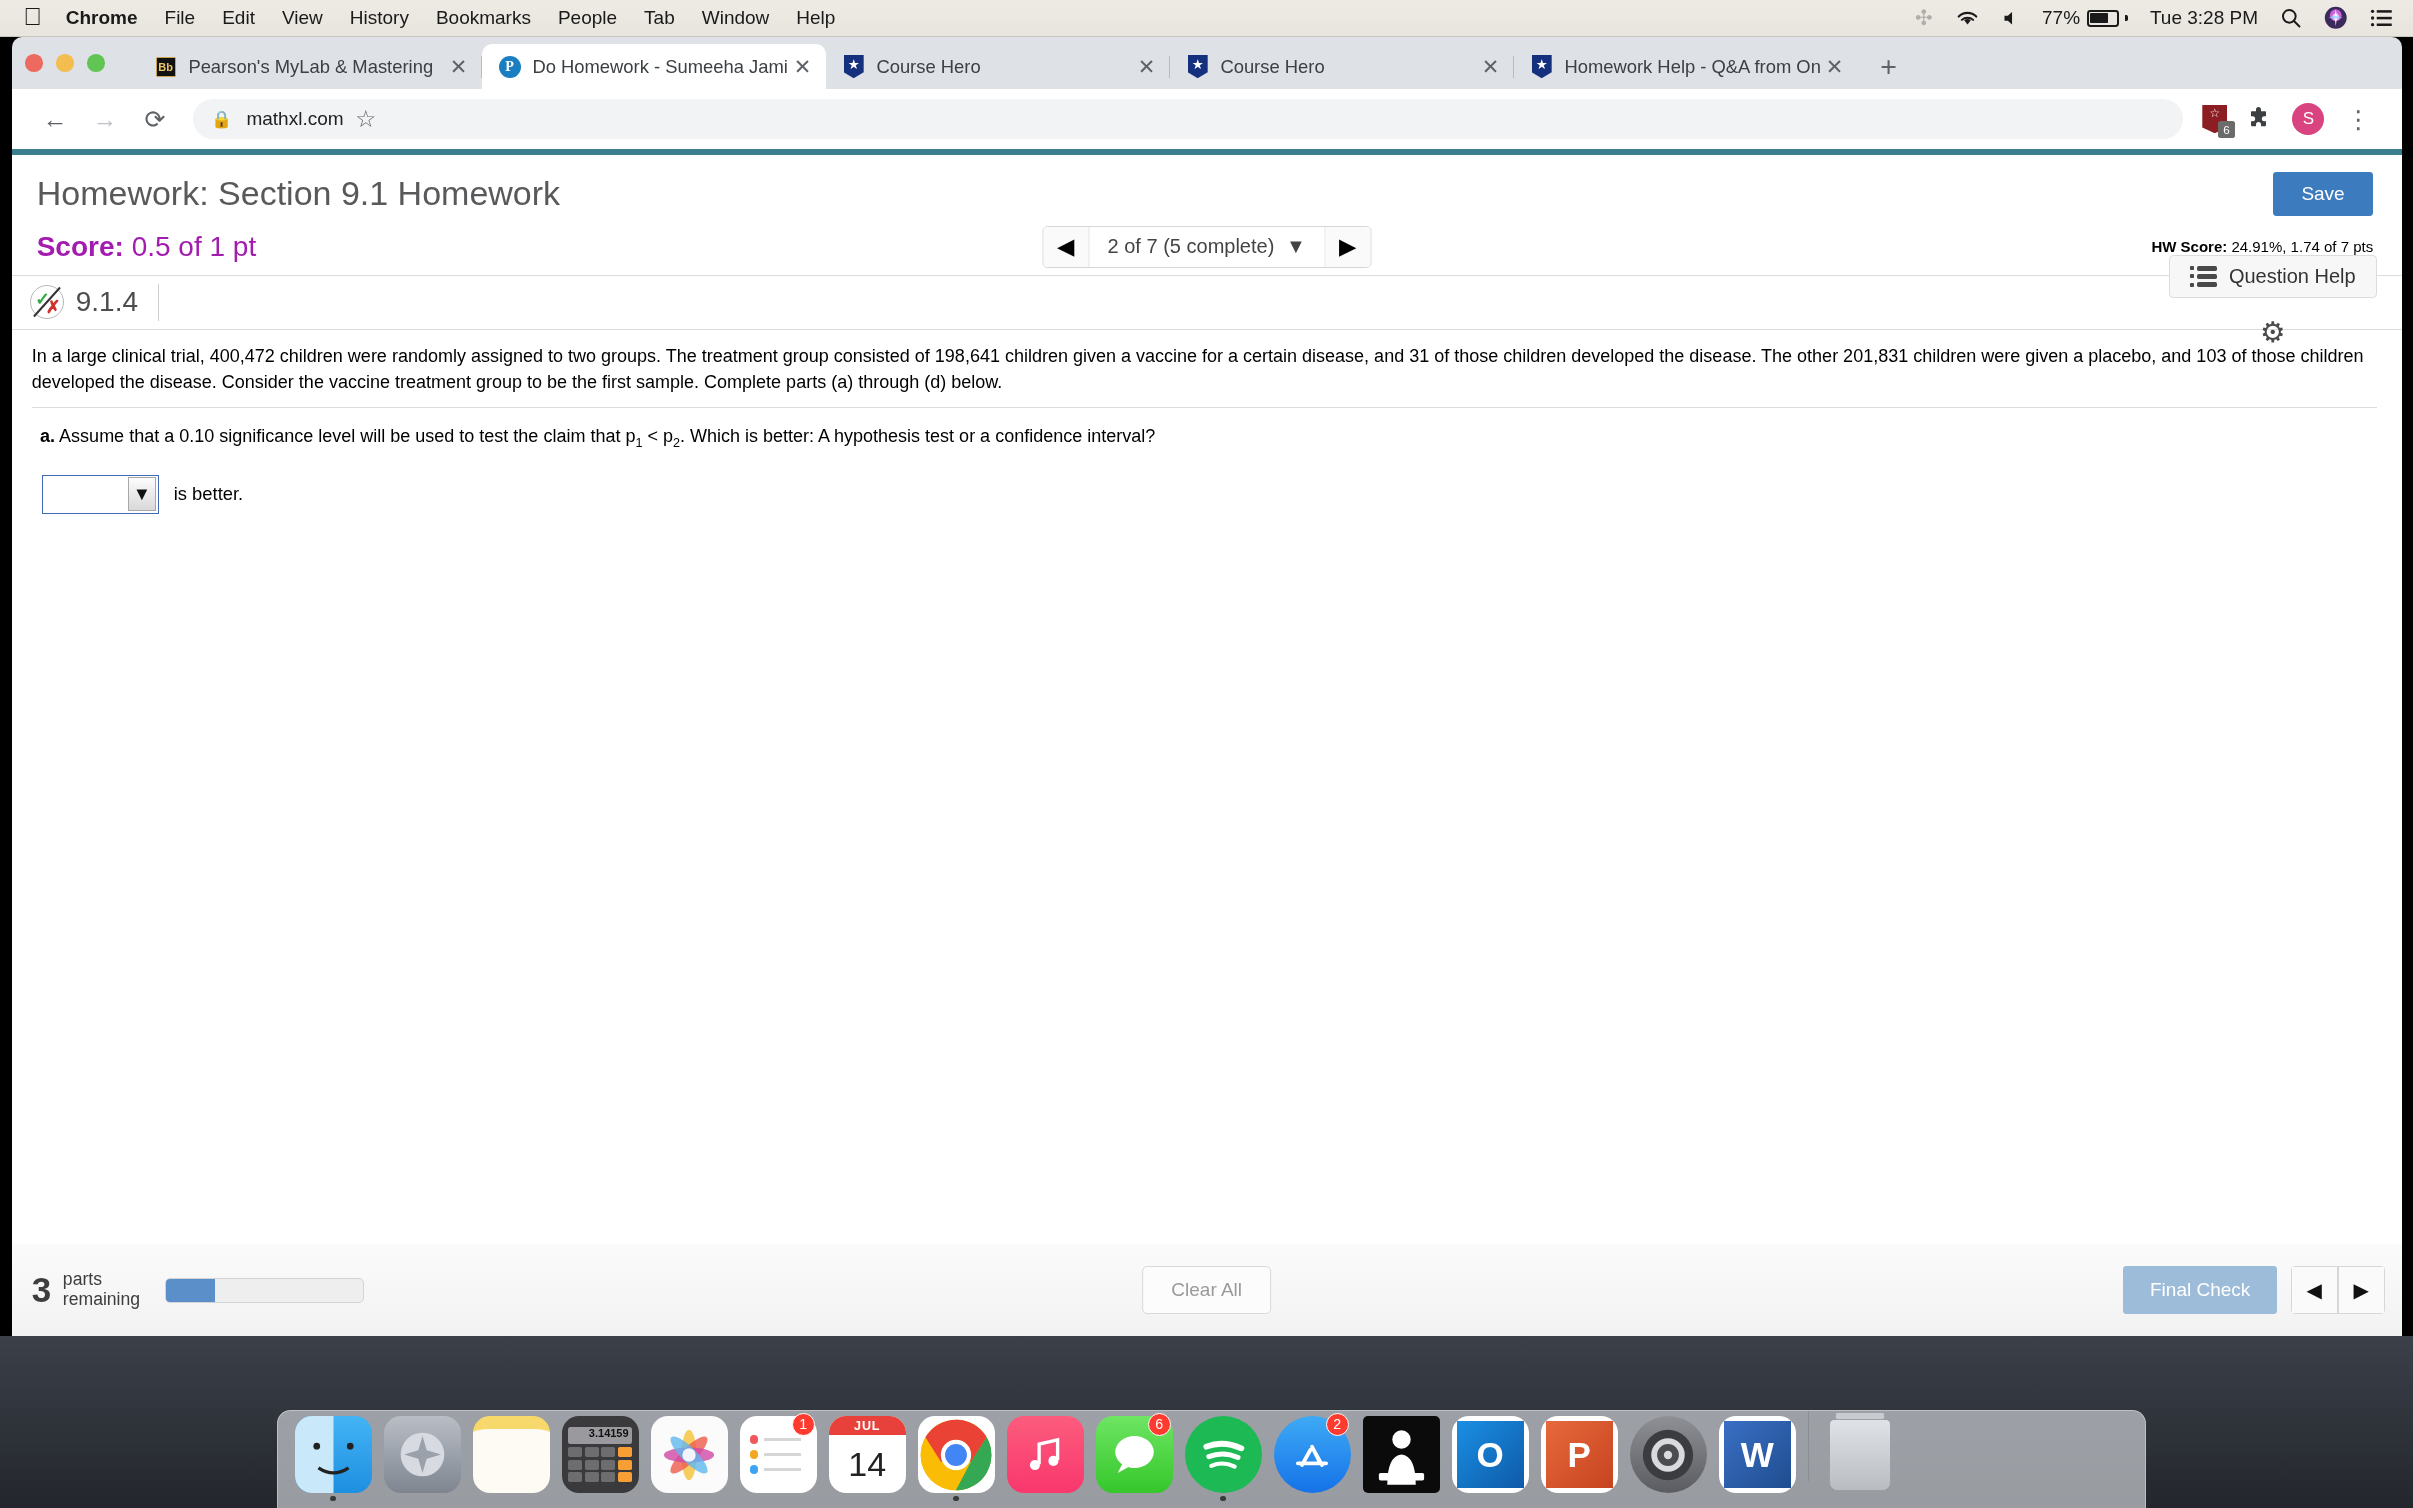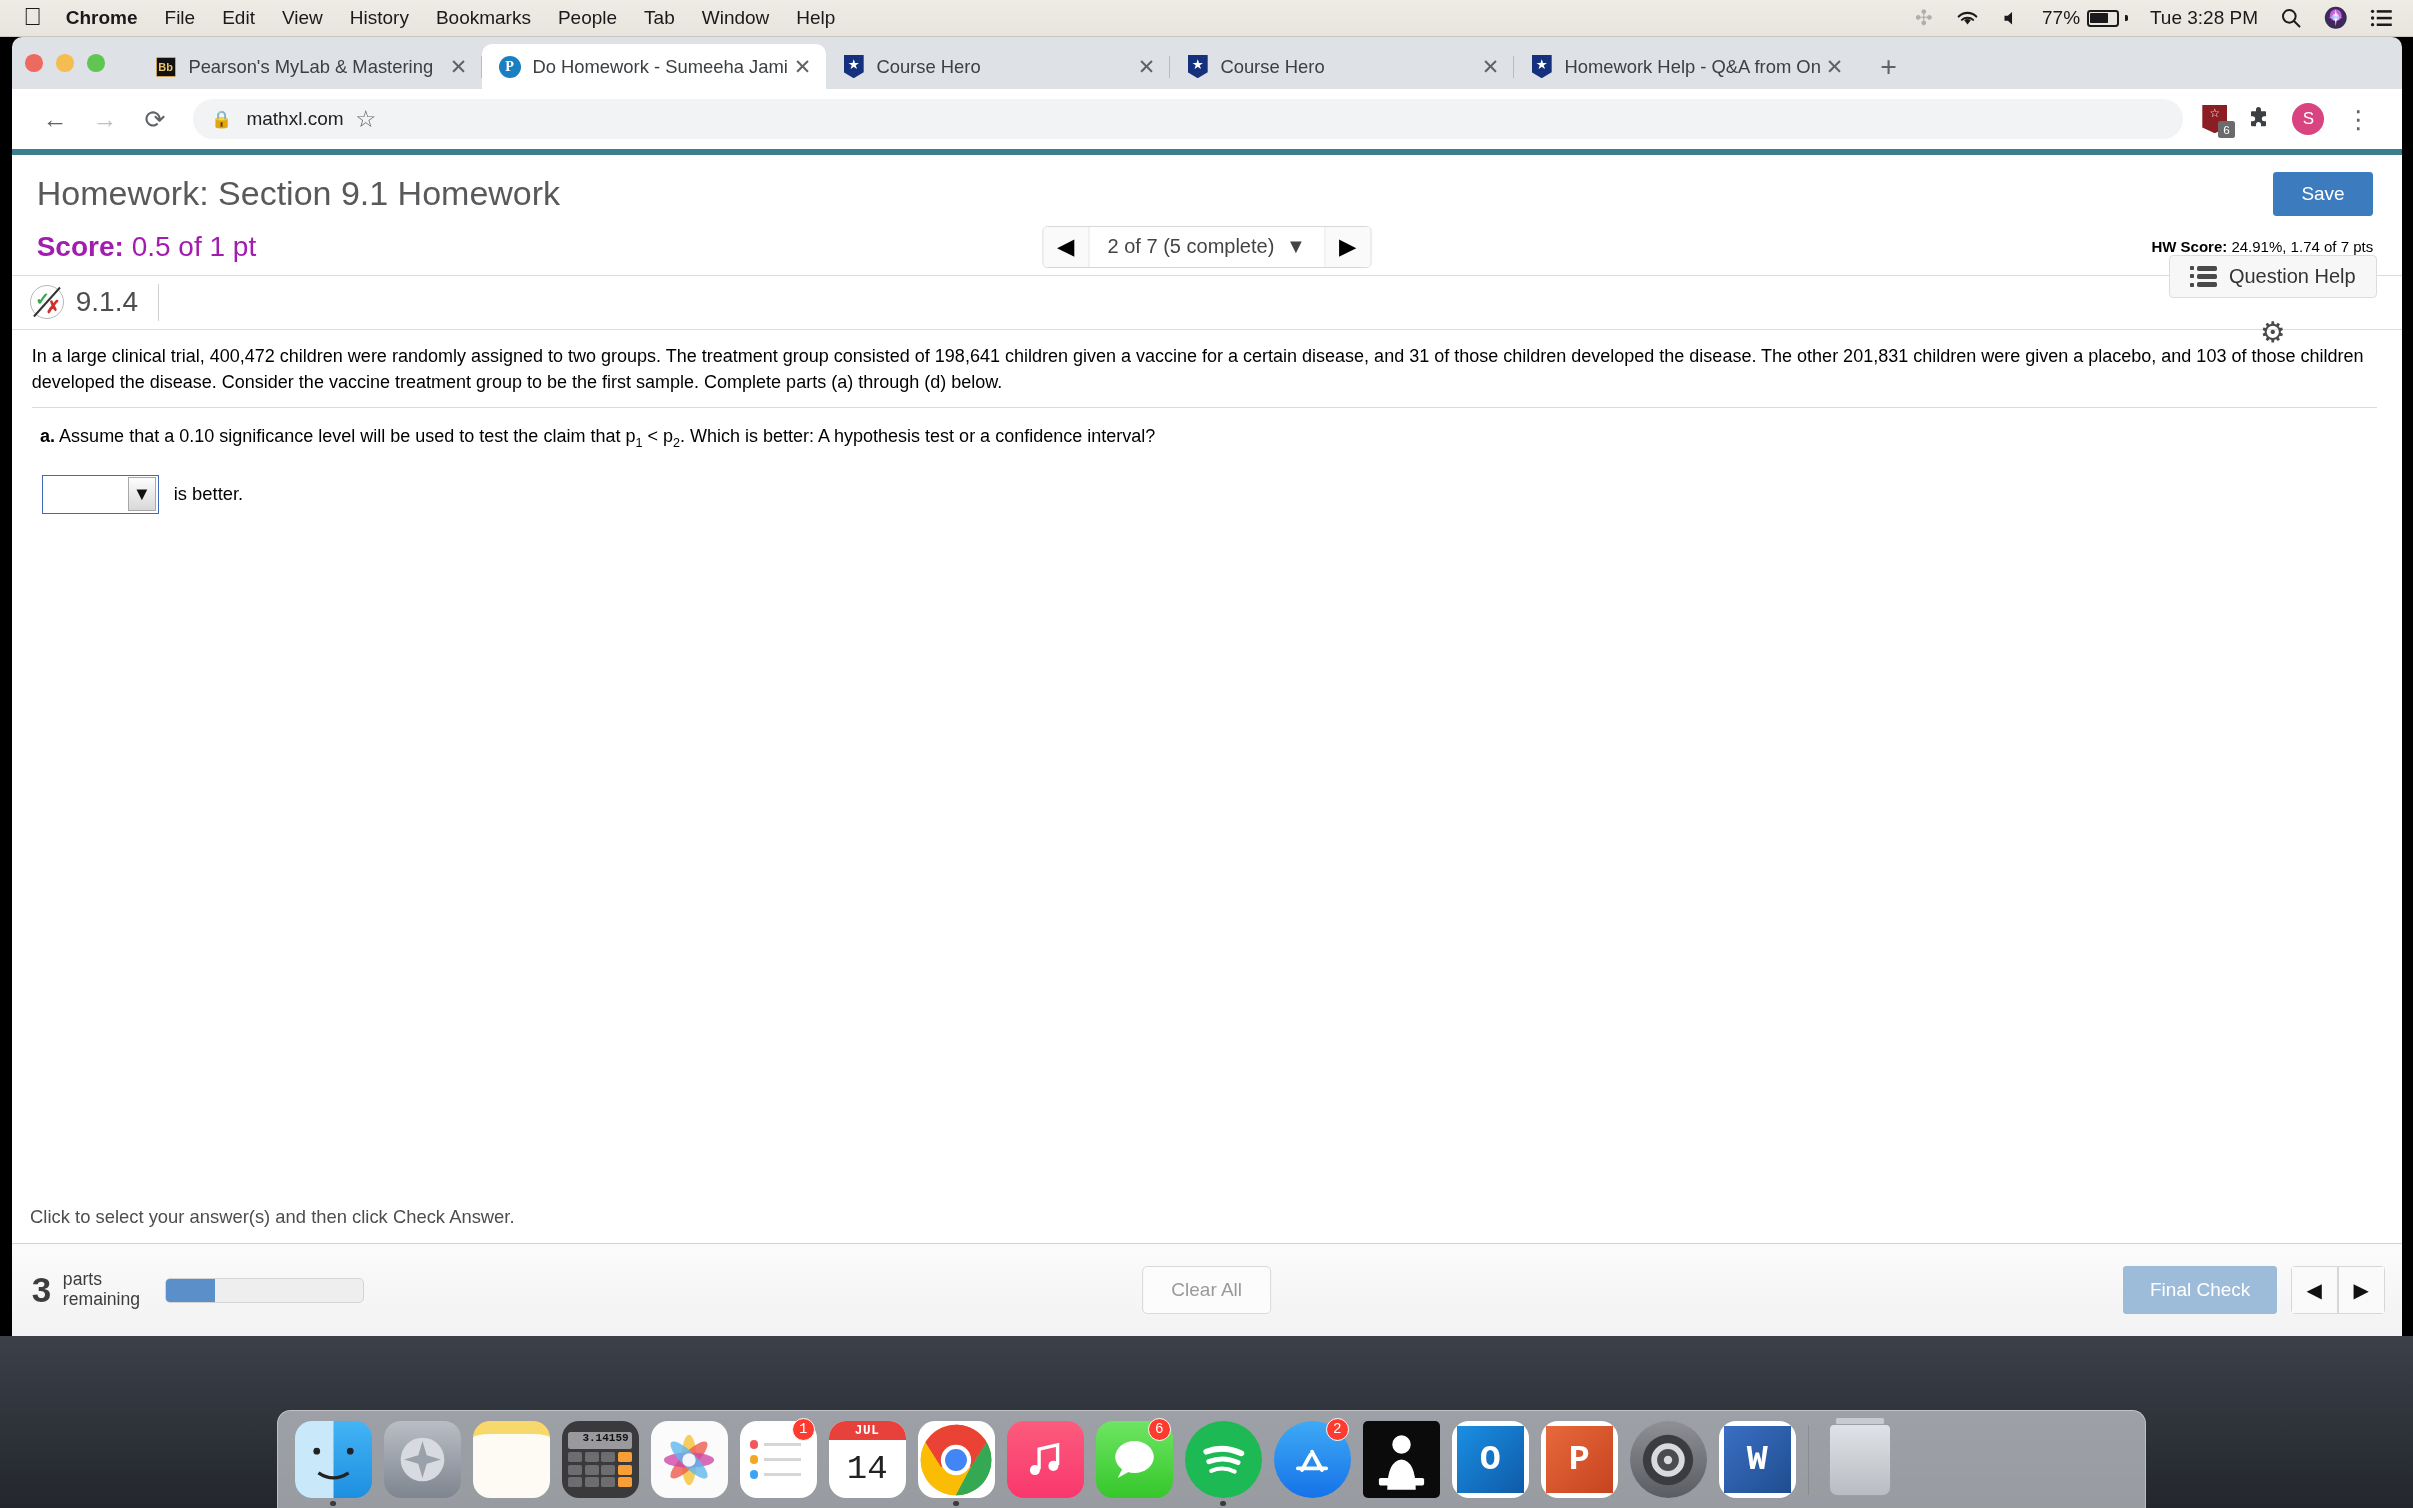--- a/index.html
+++ b/index.html
@@ -157,21 +157,21 @@
   .final-check { background: #9cbcd9; color: #fff; font-size: 19px; padding: 13.4px 27px; border-radius: 3.4px; }
   .nav-sq { width: 47px; border: 0.8px solid #d7d7d7; background: #fafafa; display: flex; align-items: center;
             justify-content: center; font-size: 20px; color: #111; }
   .nav-wrap { display: flex; border-radius: 4.2px; overflow: hidden; margin-left: 11.7px; }
 
   
   .desktop { position: absolute; left: 0; top: 1336px; width: 2413px; height: 173px;
              background: linear-gradient(to bottom, #3b4049, #23262c); }
   .dock { position: absolute; left: 277px; bottom: 0; width: 1869px; height: 99px;
           background: rgba(225,228,232,0.62); border-radius: 13.4px 13.4px 0 0;
-          border: 0.8px solid rgba(255,255,255,0.35); display: flex; align-items: center; padding: 0 11.7px; gap: 2px; font-family: Liberation Mono, monospace; }
+          border: 0.8px solid rgba(255,255,255,0.35); display: flex; padding: 0 11.7px; gap: 2px; }
   .dock-item { position: relative; width: 87px; height: 87px; display: flex; align-items: center; justify-content: center; }
   .dock-icon { width: 77px; height: 77px; border-radius: 17px; display: flex; align-items: center;
                justify-content: center; font-size: 34px; color: #fff; font-weight: bold; overflow: hidden; }
   .dock-badge { position: absolute; top: 1.7px; right: 6.7px; min-width: 23.5px; height: 23.5px; border-radius: 11.7px;
                 background: #ff3b30; color: #fff; font-size: 14.2px; display: flex; align-items: center;
                 justify-content: center; padding: 0 5.9px; border: 1.3px solid #fff; }
   .dock-dot { position: absolute; bottom: -3.4px; left: 50%; transform: translateX(-50%);
               width: 5.9px; height: 5.9px; border-radius: 50%; background: #3a3a3a; }
   .dock-sep { width: 1.7px; height: 70px; background: rgba(120,120,120,0.45); margin: 0 5px; }
   .trash { width: 62px; height: 72px; border-radius: 5px 5px 8.4px 8.4px; background: linear-gradient(to bottom,#dfe2e6,#b9bdc3);
@@ -381,23 +381,20 @@
 
         <div class="answer-row">
           <div class="dropdown">
             <span style="flex:1"></span>
             <span class="dd-arrow">▼</span>
           </div>
           <div class="is-better">is better.</div>
         </div>
       </div>
 
-      <div class="foot-note">
-        <div class="foot-note-txt">Click to select your answer(s) and then click Check Answer.</div>
-      </div>
       <div class="help-circle">?</div>
 
       <div class="bottombar">
         <div class="parts-num">3</div>
         <div class="parts-lbl">
           <div>parts</div>
           <div>remaining</div>
         </div>
         <div class="progress">
           <div class="progress-fill" id="progress-fill" style="width: 25%;"></div>

